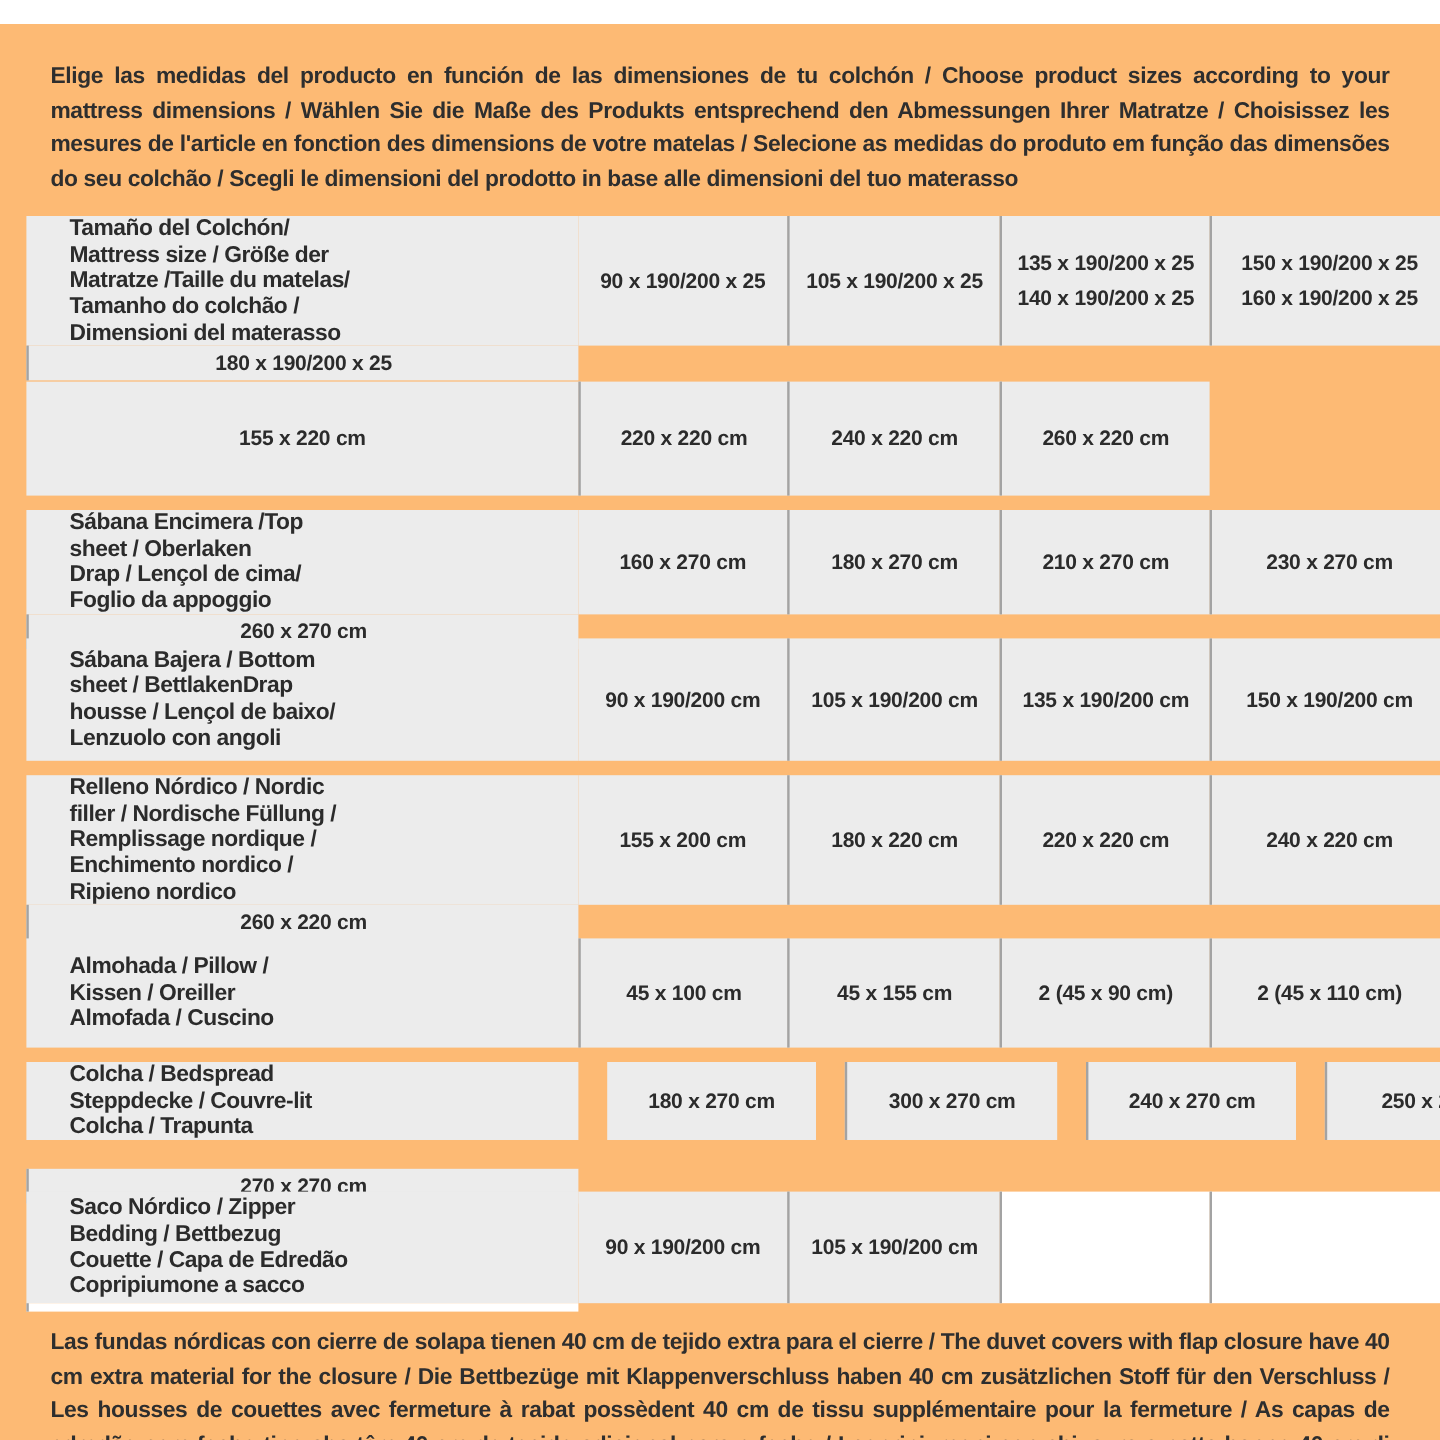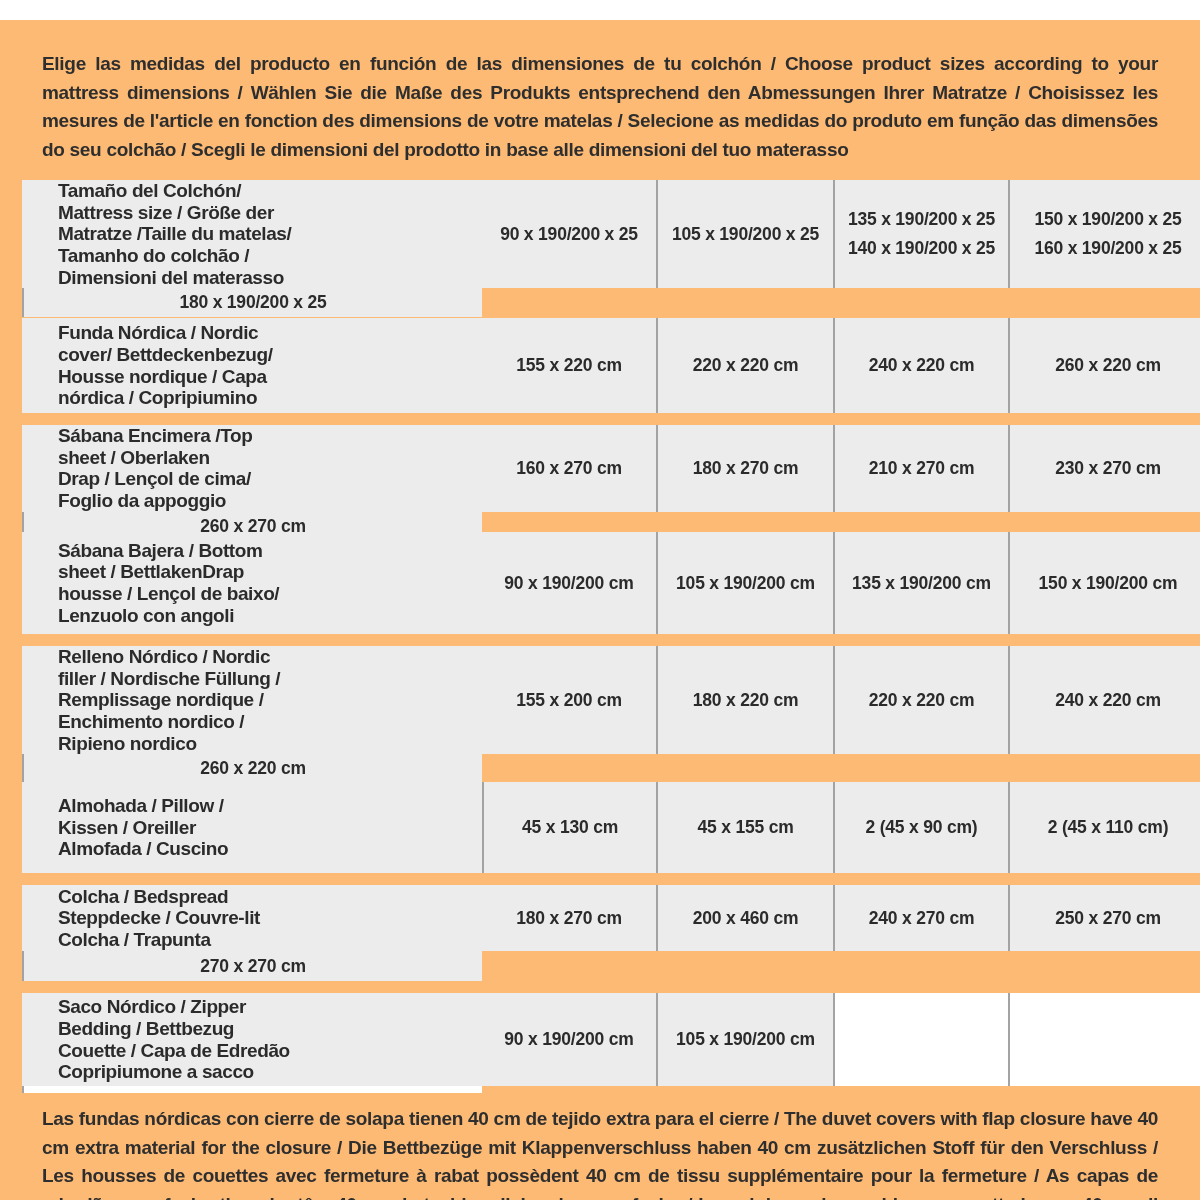--- a/index.html
+++ b/index.html
@@ -53,21 +53,21 @@
     letter-spacing: -0.2px;
   }
   .cell.sep { border-left: 2px solid #a3a3a3; }
   .cell.blank { background: #ffffff; }
   .r-header   { height: 126px; }
   .r-funda    { height: 95px; }
   .r-encimera { height: 95px; }
   .r-bajera   { height: 102px; }
   .r-relleno  { height: 124px; }
   .r-almohada { height: 91px; }
-  .r-colcha   { height: 96px; }
+  .r-colcha   { height: 96px; gap: 24px; }
   .r-saco     { height: 100px; }
   .footnote {
     margin: 10px 42px 0 42px;
     font-size: 19px;
     line-height: 1.5;
     letter-spacing: -0.3px;
     text-align: justify;
     color: #2e2e2e;
   }
 </style>
@@ -89,24 +89,20 @@
       <div class="cell val">90 x 190/200 x 25</div>
       <div class="cell val sep">105 x 190/200 x 25</div>
       <div class="cell val sep">135 x 190/200 x 25
 140 x 190/200 x 25</div>
       <div class="cell val sep">150 x 190/200 x 25
 160 x 190/200 x 25</div>
       <div class="cell val sep">180 x 190/200 x 25</div>
     </div>
 
     <div class="t-row r-funda">
-      <div class="cell label">Funda Nórdica /  Nordic
-cover/ Bettdeckenbezug/
-Housse nordique  / Capa
-nórdica / Copripiumino</div>
       <div class="cell val">155 x 220 cm</div>
       <div class="cell val sep">220 x 220 cm</div>
       <div class="cell val sep">240 x 220 cm</div>
       <div class="cell val sep">260 x 220 cm</div>
     </div>
 
     <div class="t-row r-encimera">
       <div class="cell label">Sábana Encimera /Top
 sheet / Oberlaken
 Drap / Lençol de cima/
@@ -139,32 +135,32 @@
       <div class="cell val sep">180 x 220 cm</div>
       <div class="cell val sep">220 x 220 cm</div>
       <div class="cell val sep">240 x 220 cm</div>
       <div class="cell val sep">260 x 220 cm</div>
     </div>
 
     <div class="t-row r-almohada">
       <div class="cell label">Almohada  / Pillow /
 Kissen / Oreiller
 Almofada / Cuscino</div>
-      <div class="cell val sep">45 x 130 cm</div>
+      <div class="cell val sep">45 x 100 cm</div>
       <div class="cell val sep">45 x 155 cm</div>
       <div class="cell val sep">2 (45 x 90 cm)</div>
       <div class="cell val sep">2 (45 x 110 cm)</div>
     </div>
 
     <div class="t-row r-colcha">
       <div class="cell label">Colcha / Bedspread
 Steppdecke / Couvre-lit
 Colcha / Trapunta</div>
       <div class="cell val">180 x 270 cm</div>
-      <div class="cell val sep">200 x 460 cm</div>
+      <div class="cell val sep">300 x 270 cm</div>
       <div class="cell val sep">240 x 270 cm</div>
       <div class="cell val sep">250 x 270 cm</div>
       <div class="cell val sep">270 x 270 cm</div>
     </div>
 
     <div class="t-row r-saco">
       <div class="cell label">Saco Nórdico / Zipper
 Bedding / Bettbezug
 Couette  / Capa de Edredão
 Copripiumone a sacco</div>

